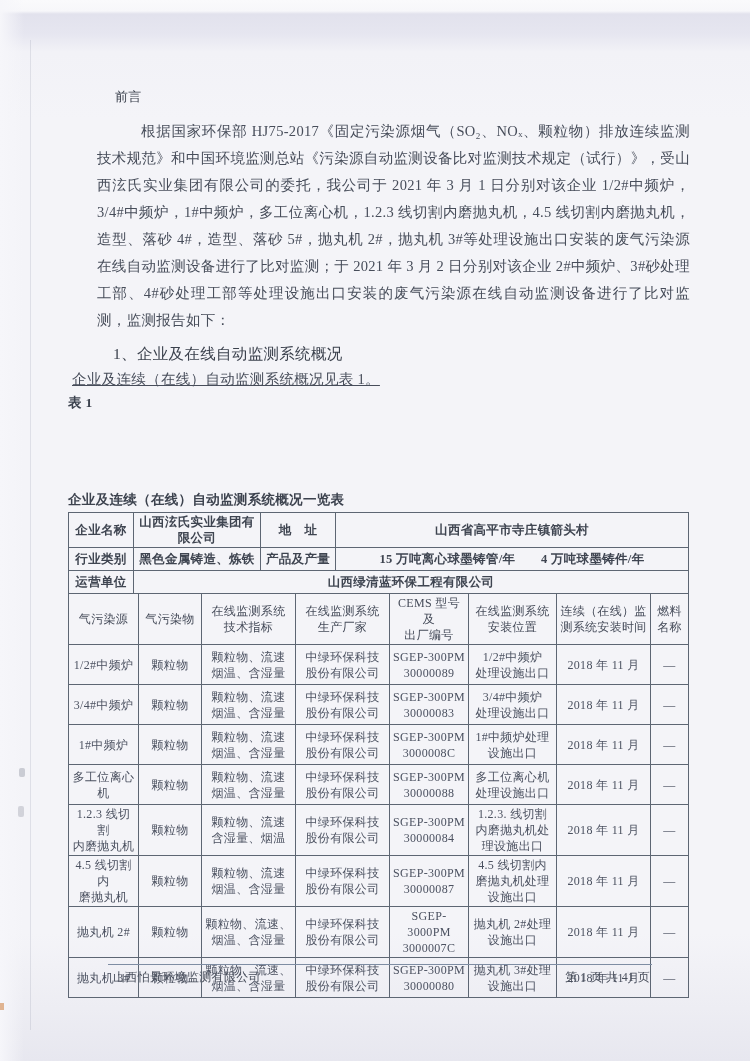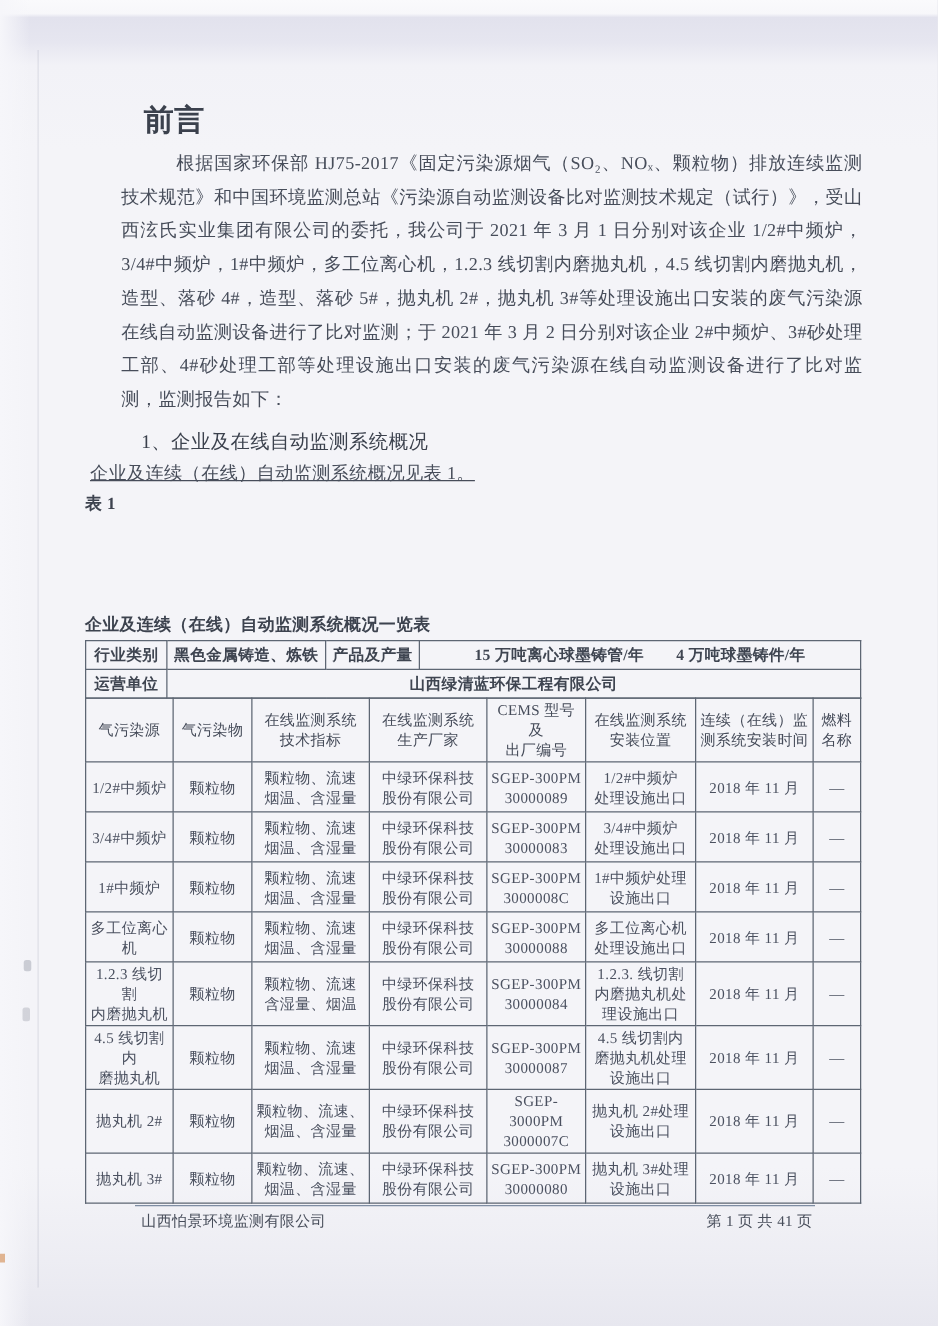--- a/index.html
+++ b/index.html
@@ -27,21 +27,21 @@
   .bind-line{position:absolute;left:30px;top:40px;width:1px;height:990px;
     background:rgba(110,118,140,.16);}
   .smudge{position:absolute;background:rgba(95,100,118,.28);border-radius:2px;}
   .smudge.s1{left:19px;top:768px;width:6px;height:9px;}
   .smudge.s2{left:18px;top:806px;width:6px;height:11px;opacity:.8;}
   .fleck{position:absolute;left:0;top:1003px;width:4px;height:7px;
     background:rgba(205,125,60,.55);}
   
   .preface-title{
     margin:0;padding:84px 0 0 115px;
-    font-size:24px;line-height:26px;font-weight:bold;color:#3b414d;
+    font-size:13px;line-height:26px;font-weight:normal;color:#3b414d;
   }
   .preface-text{
     margin:8px 60px 0 97px;width:593px;
     font-size:14.5px;line-height:27px;
     text-align:justify;text-indent:44px;color:#474d5a;
   }
   .section-title{
     margin:9px 0 0 113px;
     font-size:15.5px;line-height:22px;font-weight:normal;color:#3b414d;
   }
@@ -97,20 +97,26 @@
 
   <table class="info-table">
     <colgroup>
         <col style="width:65px">
         <col style="width:127px">
         <col style="width:75px">
         <col style="width:353px">
       </colgroup>
     <tbody>
       <tr>
+        <td>企业名称</td>
+        <td>山西泫氏实业集团有限公司</td>
+        <td>地　址</td>
+        <td>山西省高平市寺庄镇箭头村</td>
+      </tr>
+      <tr>
         <td>行业类别</td>
         <td>黑色金属铸造、炼铁</td>
         <td>产品及产量</td>
         <td>15 万吨离心球墨铸管/年　　4 万吨球墨铸件/年</td>
       </tr>
       <tr>
         <td>运营单位</td>
         <td colspan="3">山西绿清蓝环保工程有限公司</td>
       </tr>
     </tbody>

